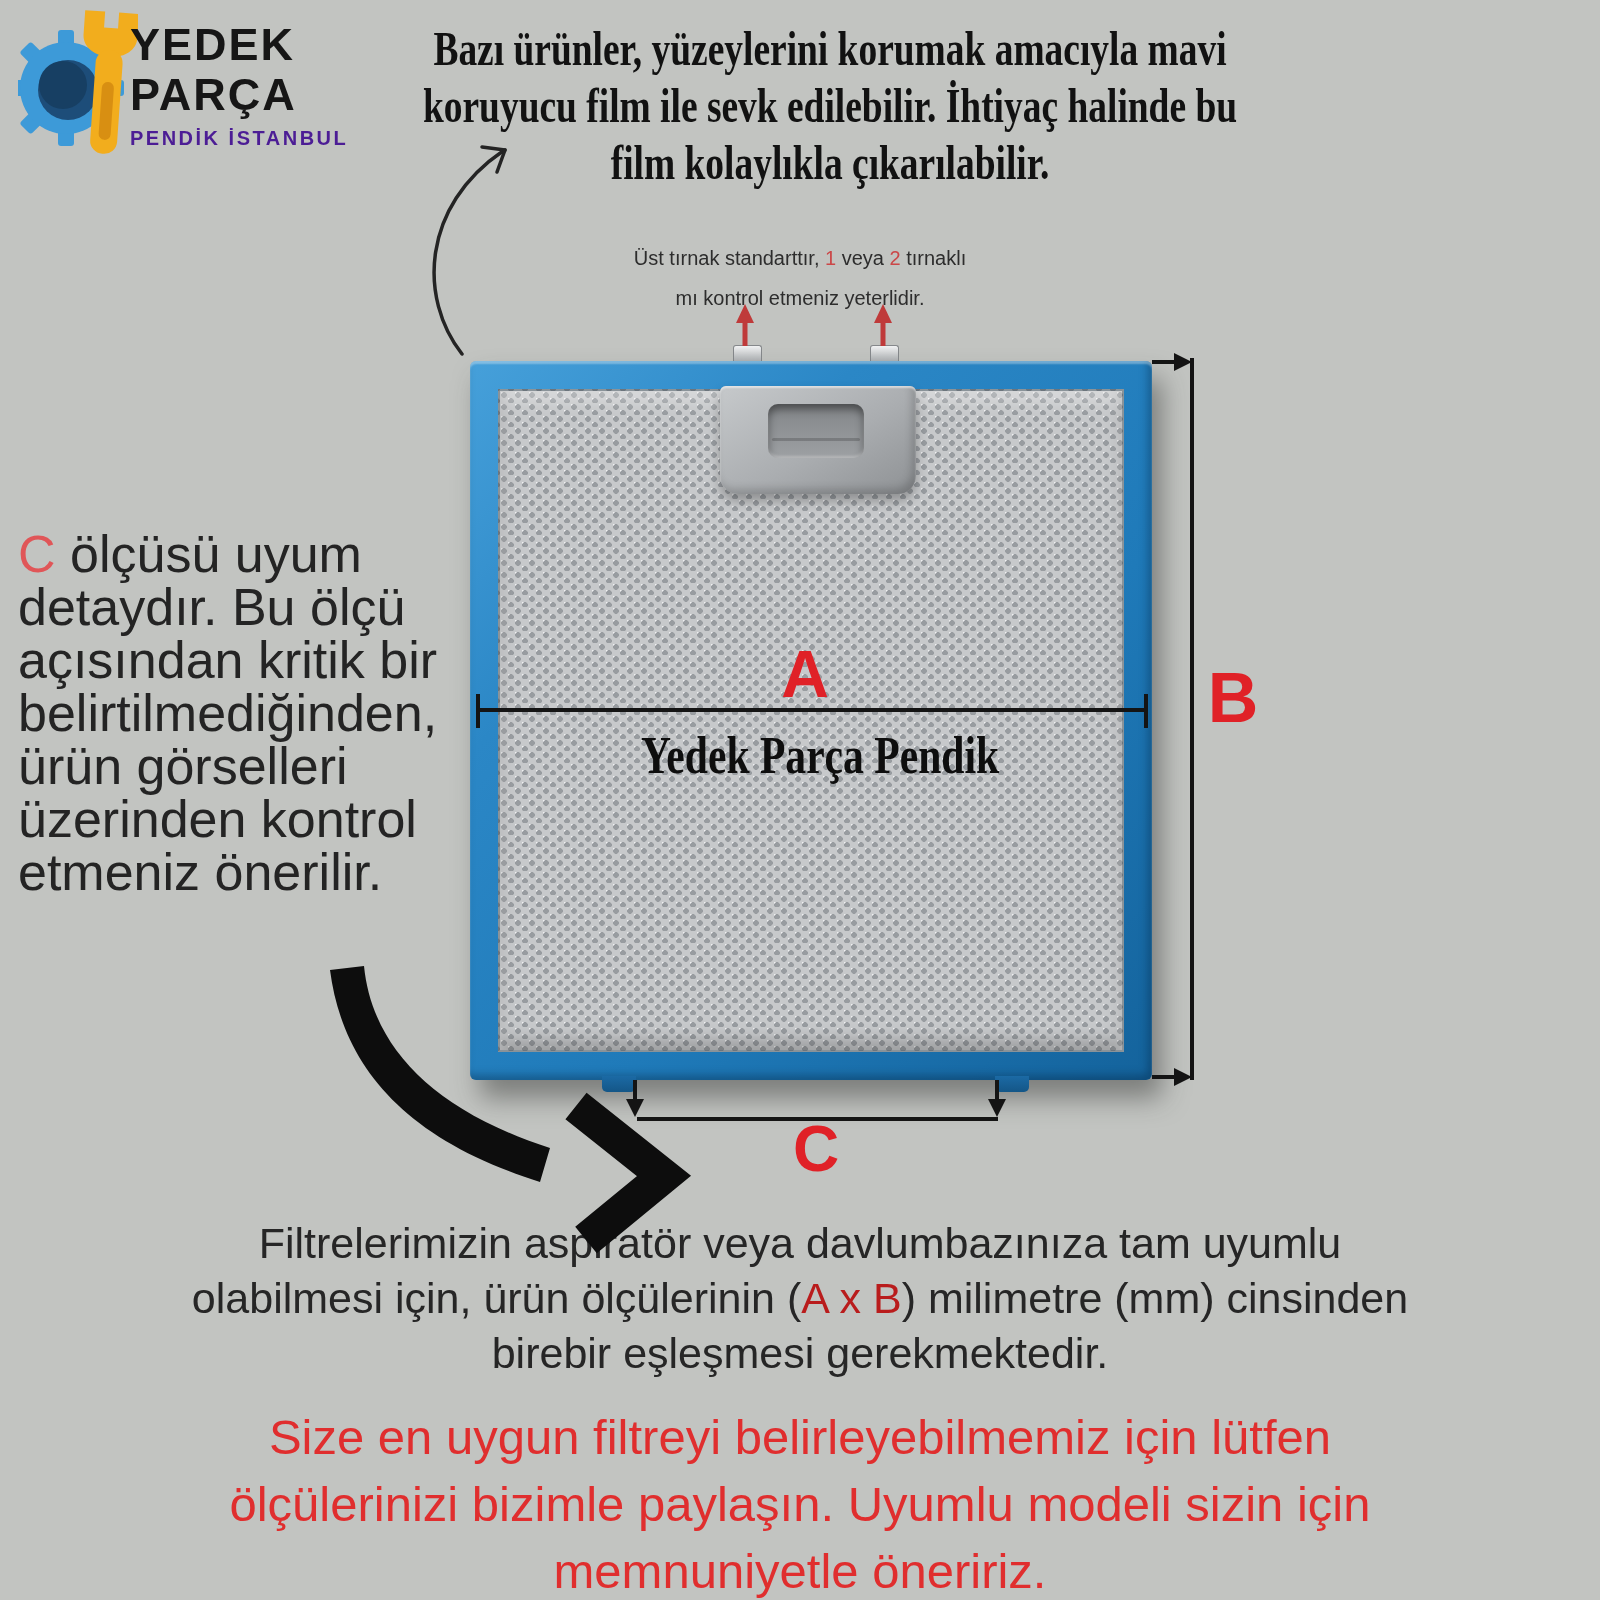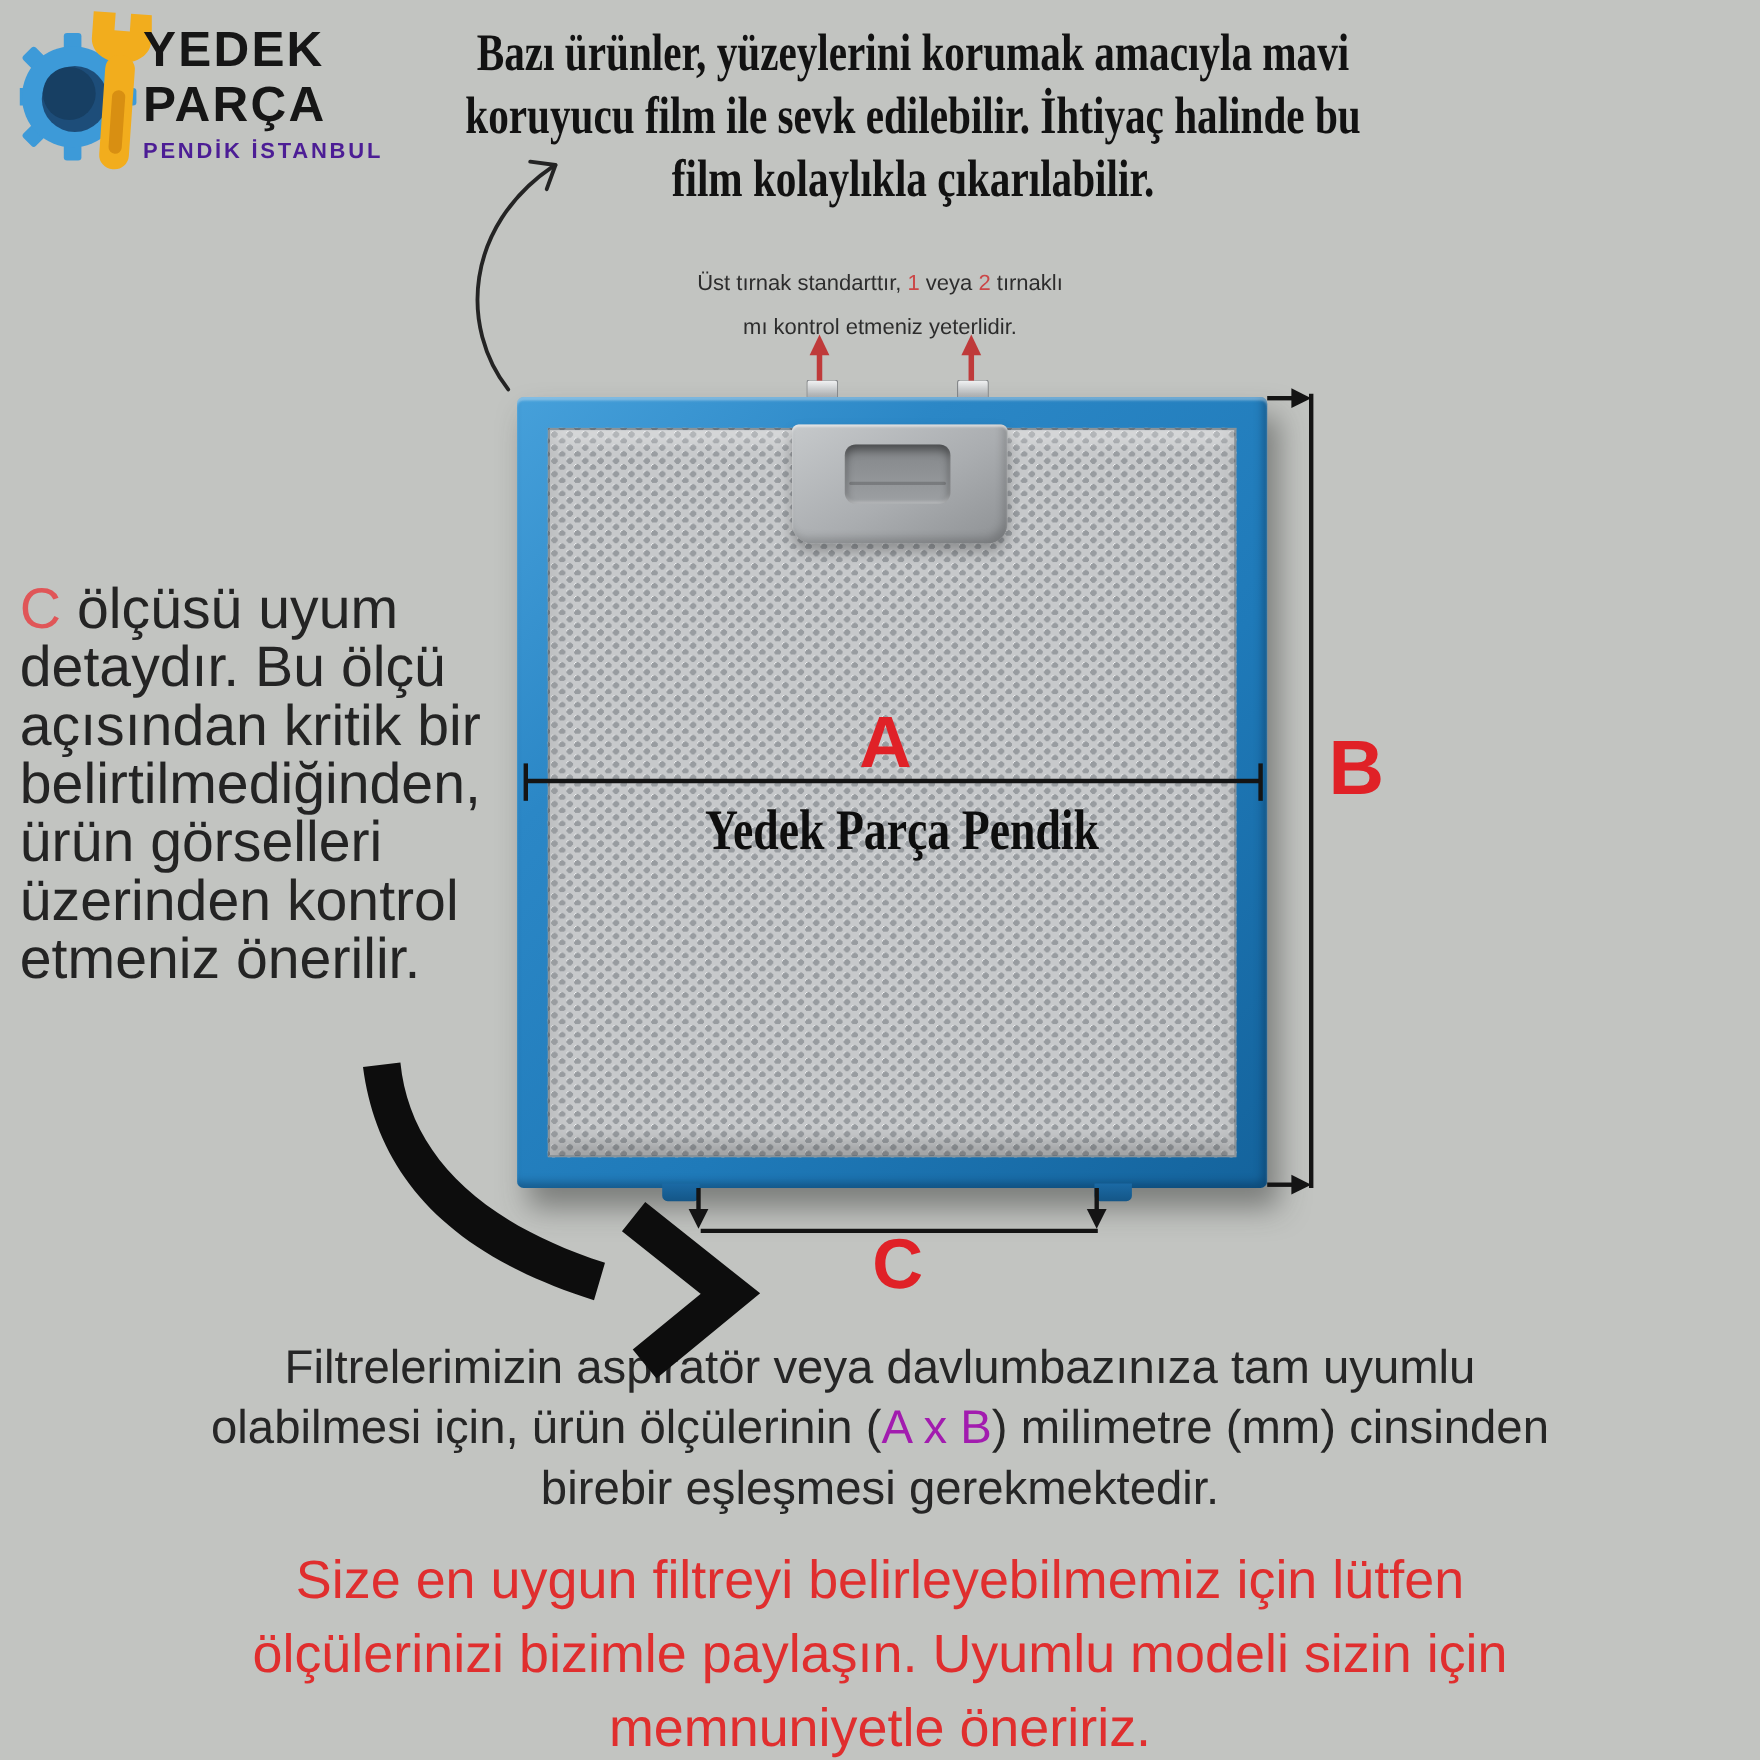--- a/index.html
+++ b/index.html
@@ -91,21 +91,21 @@
   .overlay-svg{left:0;top:0;z-index:2;pointer-events:none;}
 
   
   .left-note{left:18px;top:528px;width:436px;text-align:left;
     font-size:52px;line-height:53px;color:#242424;}
   .c-red{color:#e05658;}
 
   
   .fit-note{left:80px;top:1216px;width:1440px;text-align:center;
     font-size:43px;line-height:55px;color:#262626;}
-  .axb-red{color:#a21caf;}
+  .axb-red{color:#b91c1c;}
   .cta-note{left:80px;top:1404px;width:1440px;text-align:center;
     font-size:49px;line-height:67px;color:#e02e2e;}
 </style>
 </head>
 <body>
 
 <div id="canvas">
 
   <div class="abs logo">
     <svg class="abs logo-icon" width="120" height="158" viewBox="0 0 120 158">

